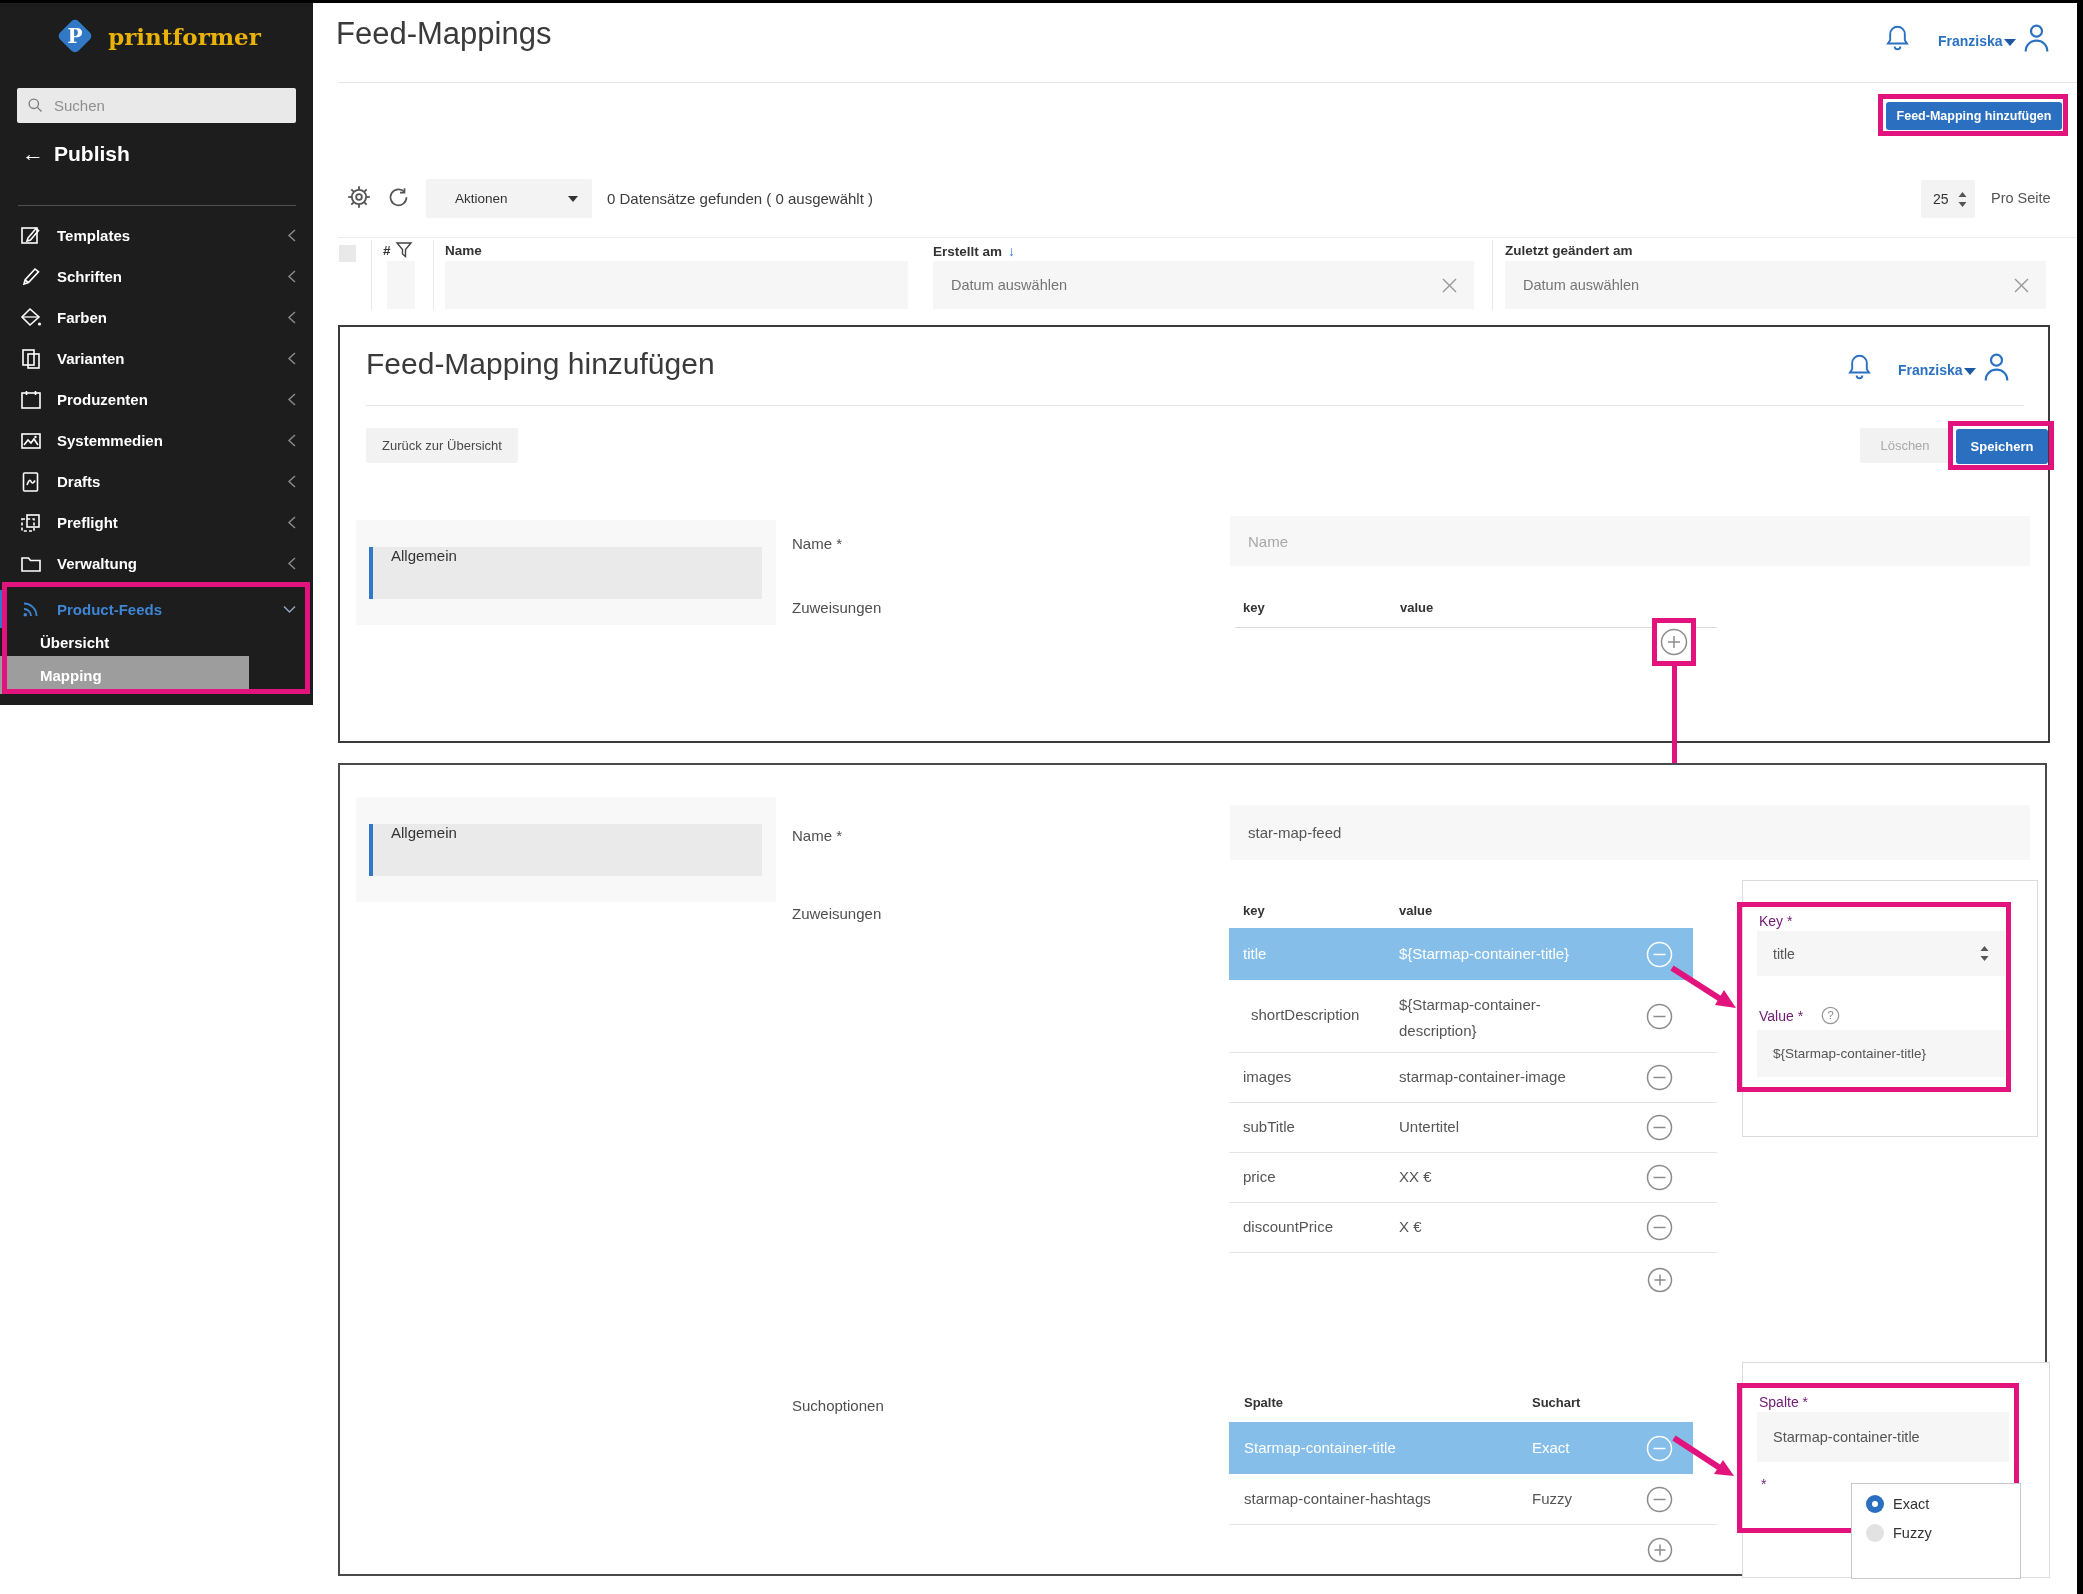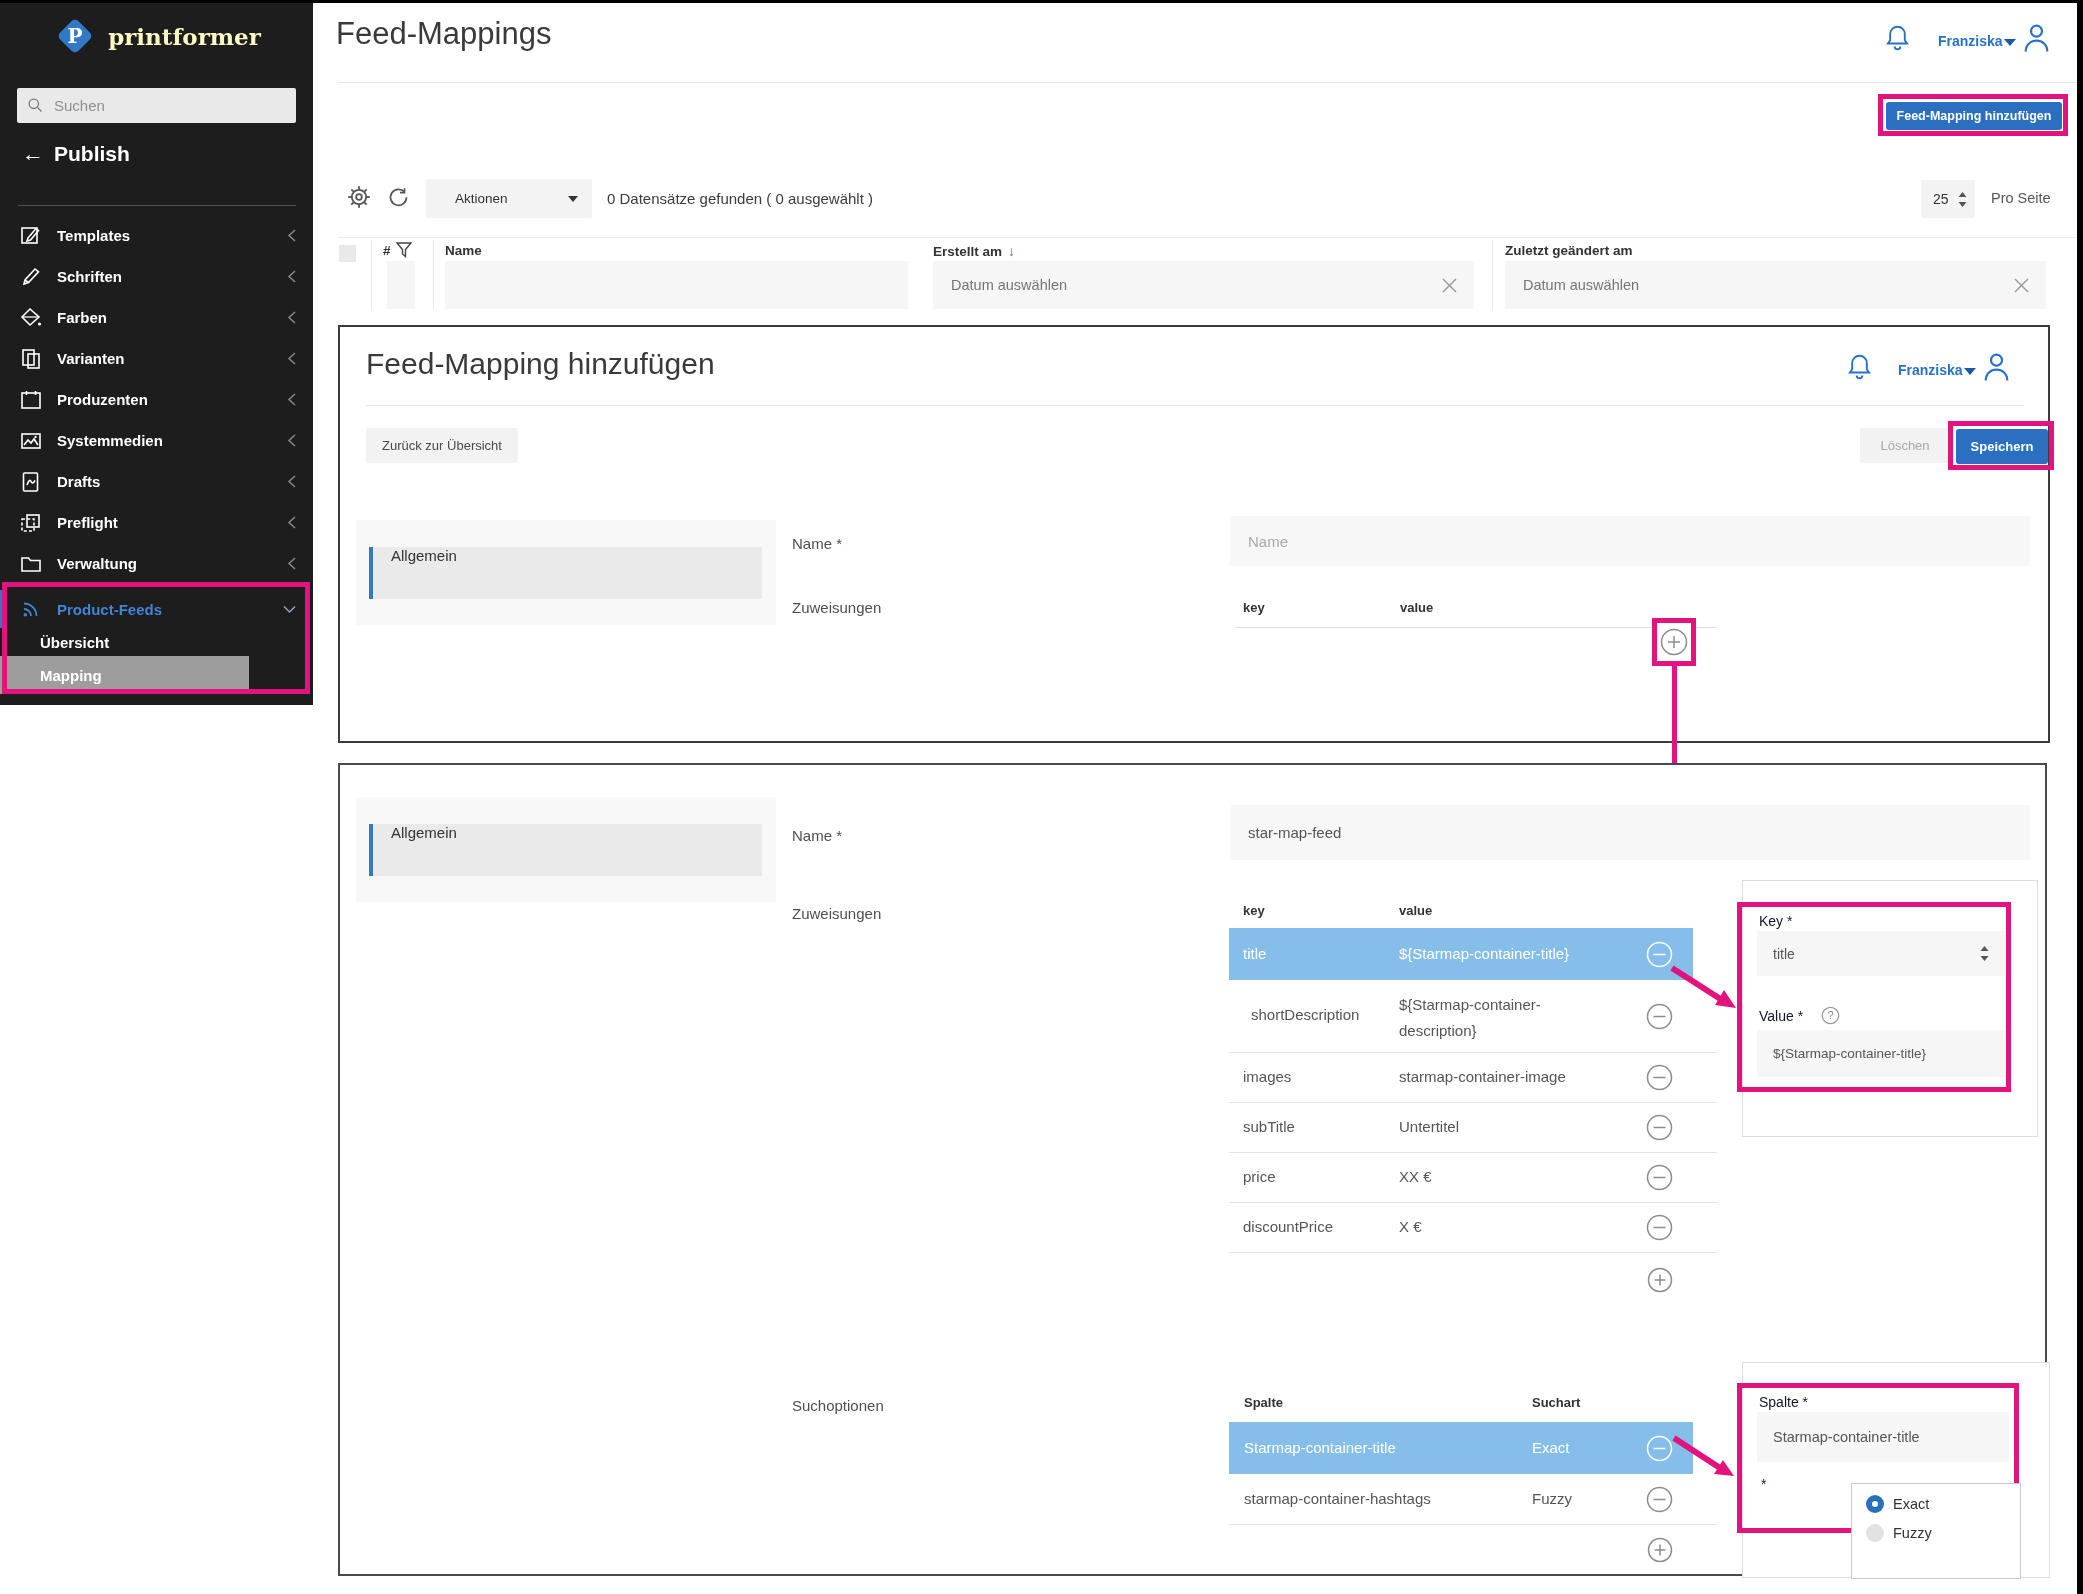--- a/index.html
+++ b/index.html
@@ -7,21 +7,21 @@
   .page{position:relative;width:2083px;height:1594px;background:#fff;overflow:hidden;}
   .abs{position:absolute;}
   svg{display:block;}
   input{font-family:inherit;border:none;outline:none;background:transparent;}
   
   .frame-top{left:0;top:0;width:2083px;height:3px;background:#000;}
   .frame-right{left:2077px;top:0;width:6px;height:1594px;background:#000;}
   
   .sidebar{left:0;top:0;width:313px;height:705px;background:#1d1d1d;}
   .logo-row{left:0;top:10px;width:313px;height:52px;display:flex;align-items:center;justify-content:center;gap:10px;}
-  .logo-text{font-family:"DejaVu Serif",serif;font-weight:700;font-size:23px;color:#fef9c3;}
+  .logo-text{font-family:"DejaVu Serif",serif;font-weight:700;font-size:23px;color:#eab308;}
   .search-box{left:17px;top:88px;width:279px;height:35px;background:#e9e9e9;border-radius:2px;display:flex;align-items:center;padding:0 10px;box-sizing:border-box;gap:8px;}
   .search-box input{flex:1;font-size:15px;color:#444;}
   .search-box input::placeholder{color:#8f8f8f;}
   .publish-row{left:22px;top:142px;display:flex;align-items:center;gap:10px;color:#fff;}
   .publish-arrow{font-size:22px;line-height:1;}
   .publish-label{font-size:21px;font-weight:700;}
   .side-divider{left:18px;top:205px;width:278px;height:1px;background:#4f4f4f;}
   .nav-item{left:0;width:313px;height:41px;display:flex;align-items:center;}
   .nav-icon{width:26px;margin-left:18px;display:flex;justify-content:center;}
   .nav-label{margin-left:13px;color:#fff;font-size:15px;font-weight:600;flex:1;}
@@ -56,21 +56,21 @@
   .form-label{font-size:15px;color:#4f4f4f;}
   .input-gray{background:#f7f7f7;display:flex;align-items:center;box-sizing:border-box;padding:0 16px;}
   .input-gray input{width:100%;font-size:15px;color:#555;}
   .input-gray input::placeholder{color:#a8a8a8;}
   .kv-head{font-size:13px;font-weight:700;color:#333;}
   .row-blue{background:#85bee9;color:#fff;}
   .cell{font-size:15px;}
   .cell-gray{color:#555;}
   .thin-div{background:#e3e3e3;height:1px;}
   .popup-card{background:#fff;border:1px solid #dcdcdc;box-sizing:border-box;}
-  .popup-label{font-size:14px;color:#0f172a;}
+  .popup-label{font-size:14px;color:#701a75;}
   .popup-input{background:#f6f6f6;display:flex;align-items:center;box-sizing:border-box;padding:0 16px;font-size:14px;color:#555;}
   .radio-box{background:#fff;border:1px solid #c9c9c9;box-sizing:border-box;}
   .radio-row{display:flex;align-items:center;gap:9px;margin:11px 0 0 14px;}
   .radio{width:18px;height:18px;border-radius:50%;position:relative;}
   .radio.sel{background:#2a6fc0;}
   .radio.sel::after{content:"";position:absolute;left:6px;top:6px;width:6px;height:6px;border-radius:50%;background:#fff;}
   .radio.unsel{background:#e2e2e2;}
   .radio-label{font-size:14.5px;color:#333;}
   
   .arrow-shaft{background:#e2137c;}

